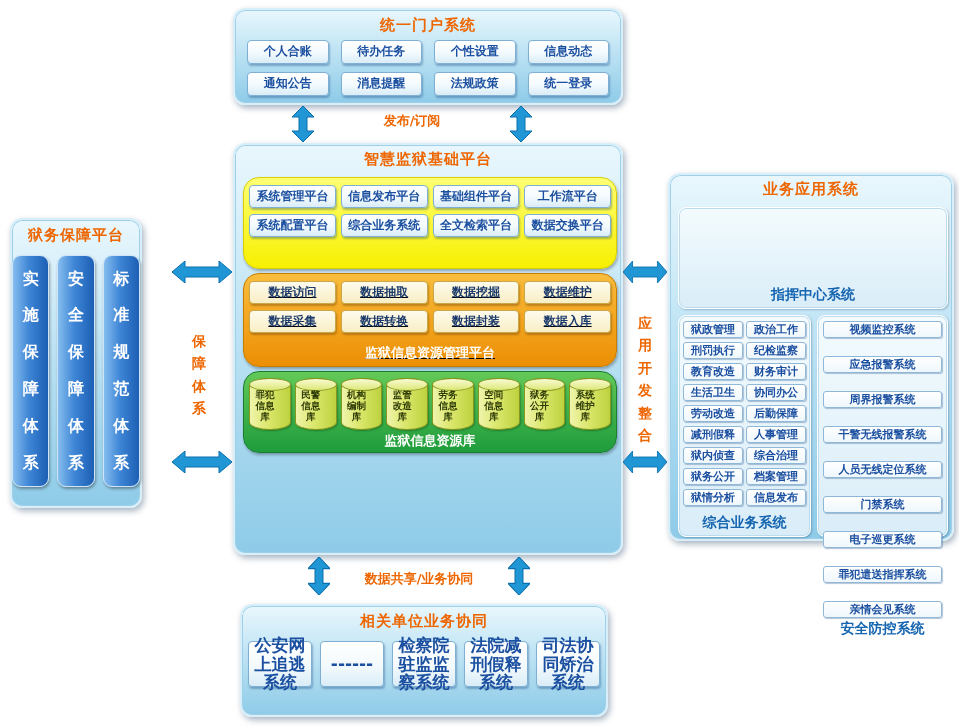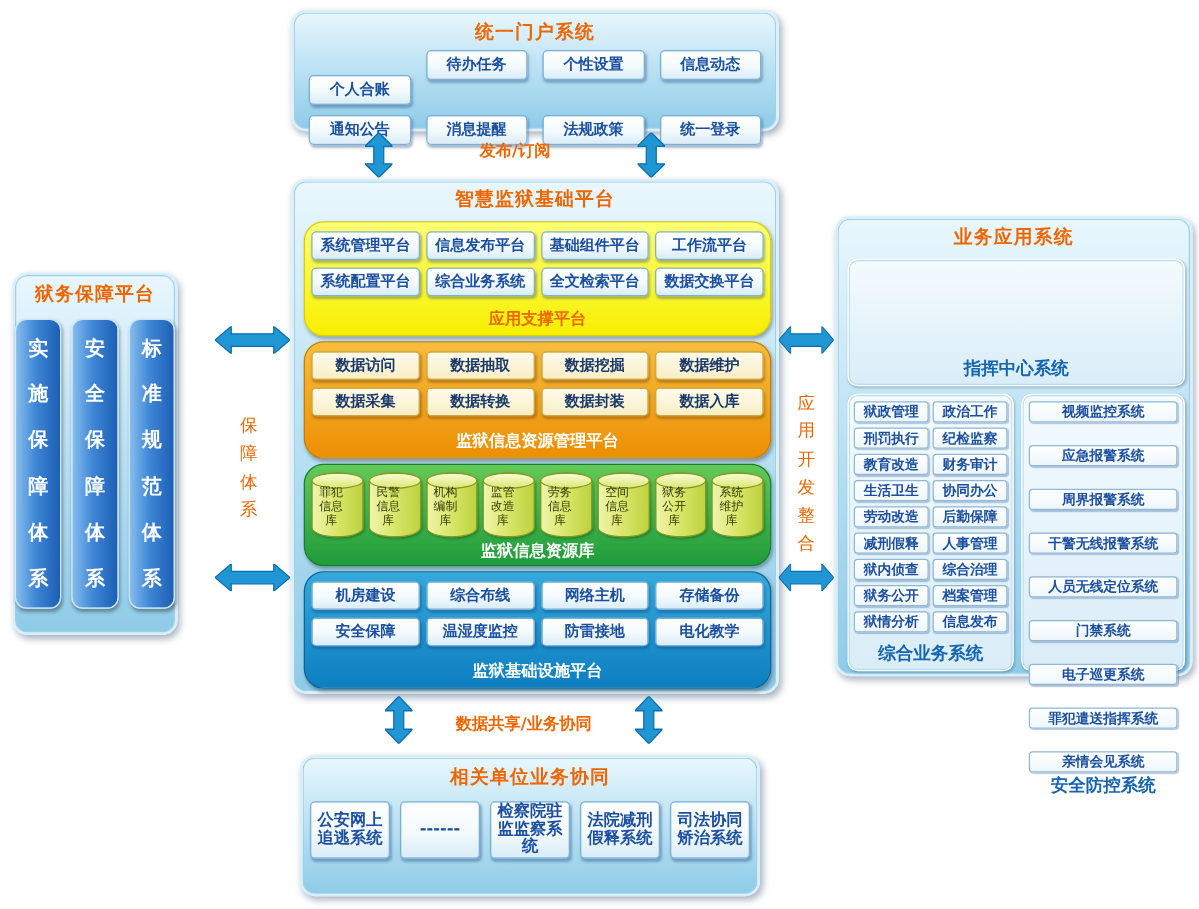--- a/index.html
+++ b/index.html
@@ -29,39 +29,39 @@
 
   
   .sec{position:absolute;border-radius:16px;display:flex;flex-direction:column;
     box-shadow:1px 2px 3px rgba(0,0,0,.3);}
   .sec .grid4{display:grid;grid-template-columns:repeat(4,1fr);gap:6px 5px;padding:7px 5px 0;}
   .sec-label{margin-top:auto;text-align:center;font-weight:bold;font-size:13px;padding:2px 0 4px;}
   .sec-yellow{left:8px;top:32px;width:374px;height:92px;
     background:linear-gradient(180deg,#ffff73 0%,#f7ef00 100%);border:1px solid #d8ce00;}
   .sec-yellow .sec-label{color:#ee6600;}
   .sec-orange{left:8px;top:128px;width:374px;height:94px;
-    background:linear-gradient(180deg,#f9bd3c 0%,#ec8f04 100%);border:1px solid #c87c00;}
+    background:linear-gradient(180deg,#f9bd3c 0%,#ec8f04 100%);border:1px solid #c87c00;text-decoration:underline;}
   .sec-orange .sec-label{color:#ffffff;}
   .sec-green{left:8px;top:226px;width:374px;height:82px;
     background:linear-gradient(180deg,#63c957 0%,#1f9c3c 100%);border:1px solid #1a7d30;}
   .sec-green .sec-label{color:#ffffff;}
   .sec-blue{left:8px;top:312px;width:374px;height:94px;
     background:linear-gradient(180deg,#35a9dc 0%,#0d7ec0 100%);border:1px solid #0a659c;}
   .sec-blue .sec-label{color:#ffffff;}
   .sec .wbox,.sec .cbox{height:23px;}
 
   
   .cyl-row{display:flex;gap:4px;padding:6px 5px 0;}
   .cyl{position:relative;flex:1;height:52px;
     background:linear-gradient(90deg,#eff4ab 0%,#dbe76c 45%,#bdd23f 100%);
     border:1px solid #86961f;border-radius:50%/8px;box-shadow:1px 1px 2px rgba(0,40,0,.35);}
   .cyl::before{content:"";position:absolute;top:-1px;left:-1px;right:-1px;height:11px;
     background:linear-gradient(180deg,#f9fbd4,#dde878);border:1px solid #86961f;border-radius:50%;}
   .cyl span{position:absolute;top:11px;left:1px;right:11px;text-align:center;
-    font-size:9.5px;font-weight:normal;color:#2e3a05;line-height:1.15;word-break:break-all;}
+    font-size:9.5px;font-weight:bold;color:#2e3a05;line-height:1.15;word-break:break-all;}
 
   
   .pillar-row{display:flex;justify-content:center;gap:8px;margin-top:10px;}
   .pillar{width:40px;height:232px;border-radius:9px;
     background:linear-gradient(90deg,#85bdee 0%,#3f86d6 45%,#1c5fb4 100%);
     border:1px solid #cfe4f8;display:flex;align-items:center;justify-content:center;
     box-shadow:1px 2px 3px rgba(0,0,0,.35);}
   .pillar span{display:inline-block;width:18px;word-break:break-all;text-align:center;
     color:#fff;font-weight:bold;font-size:16px;line-height:2.3;}
 
@@ -71,37 +71,37 @@
     border:1px solid #ffffff;box-shadow:inset 0 0 0 1px #bcdcee,1px 1px 2px rgba(0,40,80,.25);}
   .sub-label{margin-top:auto;text-align:center;color:#1565b0;font-weight:bold;font-size:14px;padding:2px 0 4px;}
   .cmd-grid{display:grid;grid-template-columns:1fr 1fr;gap:5px 6px;padding:6px 5px 0;}
   .cmd-grid .sbox{height:21px;font-size:12px;}
   .comp-grid{display:grid;grid-template-columns:1fr 1fr;gap:4px 3px;padding:5px 4px 0;}
   .sec-grid{display:grid;grid-template-columns:1fr;gap:18px;padding:5px 5px 0;}
   .comp-grid .sbox,.sec-grid .sbox{height:17px;font-size:11px;}
 
   
   .collab-row{display:flex;justify-content:center;gap:8px;padding:10px 10px 0;}
-  .collab-row .wbox{width:64px;height:46px;flex:none;font-size:13px;padding:2px;word-break:break-all;}
+  .collab-row .wbox{width:64px;height:46px;flex:none;font-size:17px;padding:2px;word-break:break-all;}
 
   
   .arrow{position:absolute;}
   .flabel{position:absolute;color:#ee6600;font-weight:bold;font-size:13px;text-align:center;}
-  .vlabel{position:absolute;color:#ee6600;font-weight:normal;font-size:14px;}
+  .vlabel{position:absolute;color:#ee6600;font-weight:bold;font-size:14px;}
   .vlabel span{display:inline-block;width:16px;word-break:break-all;text-align:center;line-height:1.6;}
 </style>
 </head>
 <body>
 
 <div id="canvas">
 
   <div class="panel" style="left:233px;top:8px;width:390px;height:97px;">
     <div class="p-title">统一门户系统</div>
     <div style="display:grid;grid-template-columns:repeat(4,1fr);gap:8px 12px;padding:5px 12px 0;">
-      <div class="wbox" style="height:24px;margin-top:20px;">个人合账</div>
+      <div class="wbox" style="height:24px;">个人合账</div>
       <div class="wbox" style="height:24px;">待办任务</div>
       <div class="wbox" style="height:24px;">个性设置</div>
       <div class="wbox" style="height:24px;">信息动态</div>
       <div class="wbox" style="height:24px;">通知公告</div>
       <div class="wbox" style="height:24px;">消息提醒</div>
       <div class="wbox" style="height:24px;">法规政策</div>
       <div class="wbox" style="height:24px;">统一登录</div>
     </div>
   </div>
 
@@ -120,21 +120,20 @@
       <div class="grid4">
         <div class="wbox">系统管理平台</div>
         <div class="wbox">信息发布平台</div>
         <div class="wbox">基础组件平台</div>
         <div class="wbox">工作流平台</div>
         <div class="wbox">系统配置平台</div>
         <div class="wbox">综合业务系统</div>
         <div class="wbox">全文检索平台</div>
         <div class="wbox">数据交换平台</div>
       </div>
-      <div class="sec-label">应用支撑平台</div>
     </div>
 
     <div class="sec sec-orange">
       <div class="grid4">
         <div class="cbox">数据访问</div>
         <div class="cbox">数据抽取</div>
         <div class="cbox">数据挖掘</div>
         <div class="cbox">数据维护</div>
         <div class="cbox">数据采集</div>
         <div class="cbox">数据转换</div>
@@ -167,33 +166,20 @@
         <div class="cyl">
             <span>狱务公开库</span>
           </div>
         <div class="cyl">
             <span>系统维护库</span>
           </div>
       </div>
       <div class="sec-label">监狱信息资源库</div>
     </div>
 
-    <div class="sec sec-blue">
-      <div class="grid4">
-        <div class="wbox">机房建设</div>
-        <div class="wbox">综合布线</div>
-        <div class="wbox">网络主机</div>
-        <div class="wbox">存储备份</div>
-        <div class="wbox">安全保障</div>
-        <div class="wbox">温湿度监控</div>
-        <div class="wbox">防雷接地</div>
-        <div class="wbox">电化教学</div>
-      </div>
-      <div class="sec-label">监狱基础设施平台</div>
-    </div>
   </div>
 
   <div class="panel" style="left:10px;top:218px;width:132px;height:290px;">
     <div class="p-title">狱务保障平台</div>
     <div class="pillar-row">
       <div class="pillar">
           <span>实施保障体系</span>
         </div>
       <div class="pillar">
           <span>安全保障体系</span>

